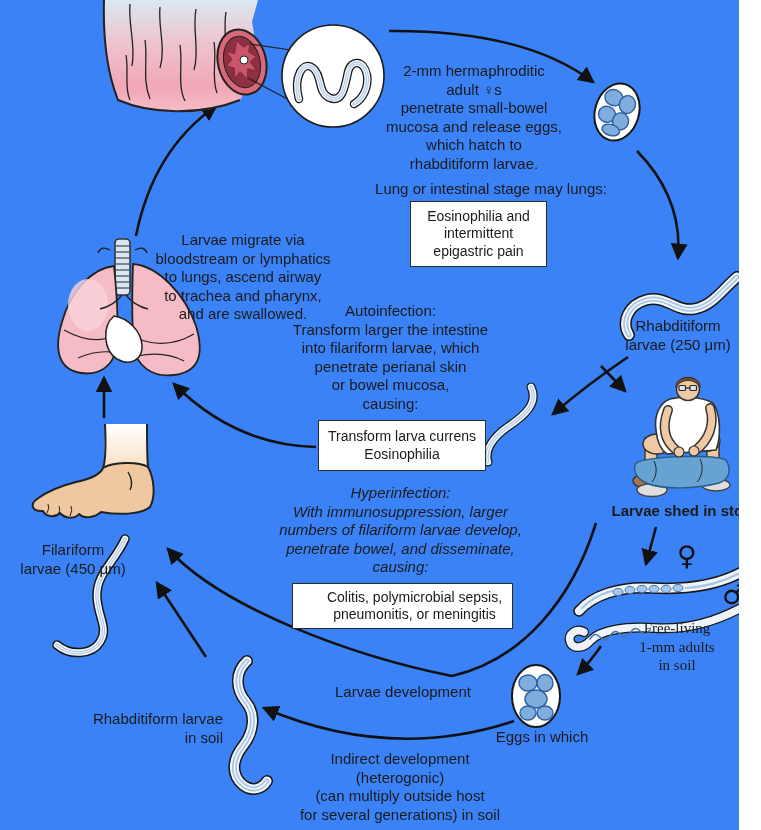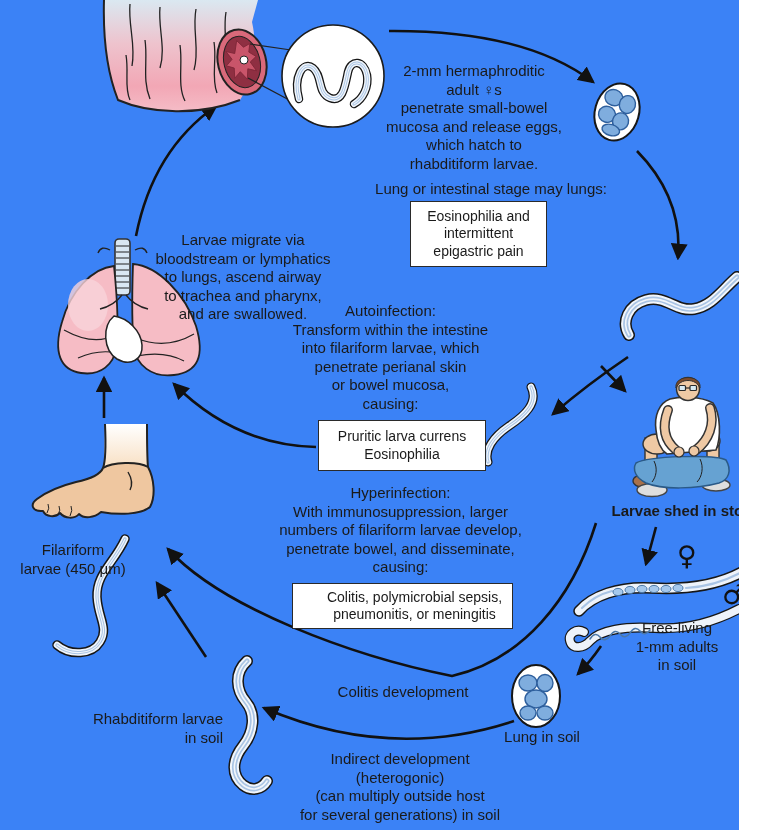--- a/index.html
+++ b/index.html
@@ -209,42 +209,44 @@
 <div class="txt" style="left:356px;top:180px;width:270px;">Lung or intestinal stage may lungs:</div>
 <div class="tbox" style="left:410px;top:201px;width:137px;height:66px;">Eosinophilia and
 intermittent
 epigastric pain</div>
 <div class="txt" style="left:148px;top:203px;width:190px;margin-top:28px;">Larvae migrate via
 bloodstream or lymphatics
 to lungs, ascend airway
 to trachea and pharynx,
 and are swallowed.</div>
 <div class="txt" style="left:288px;top:302px;width:205px;">Autoinfection:
-Transform within the intestine
+Transform larger the intestine
 into filariform larvae, which
 penetrate perianal skin
 or bowel mucosa,
 causing:</div>
-<div class="tbox" style="left:318px;top:420px;width:168px;height:51px;">Pruritic larva currens
+<div class="tbox" style="left:318px;top:420px;width:168px;height:51px;">Transform larva currens
 Eosinophilia</div>
-<div class="txt" style="left:263px;top:484px;width:275px;">Hyperinfection:
+<div class="txt" style="left:263px;top:484px;width:275px;font-style:italic;">Hyperinfection:
 With immunosuppression, larger
 numbers of filariform larvae develop,
 penetrate bowel, and disseminate,
 causing:</div>
 <div class="tbox" style="left:292px;top:583px;width:221px;height:46px;padding-left:24px;">Colitis, polymicrobial sepsis,
 pneumonitis, or meningitis</div>
+<div class="txt" style="left:600px;top:317px;width:156px;">Rhabditiform
+larvae (250 μm)</div>
 <div class="txt" style="left:606px;top:502px;width:156px;font-weight:bold;">Larvae shed in stool</div>
 <div class="sym" style="left:677px;top:542px;">♀</div>
 <div class="sym" style="left:722px;top:581px;">♂</div>
-<div class="txt" style="left:602px;top:619px;width:150px;">Free-living
+<div class="txt" style="left:602px;top:619px;width:150px;font-family:Liberation Serif, serif;">Free-living
 1-mm adults
 in soil</div>
-<div class="txt" style="left:464px;top:728px;width:156px;">Lung in soil</div>
-<div class="txt" style="left:314px;top:683px;width:178px;">Colitis development</div>
+<div class="txt" style="left:464px;top:728px;width:156px;">Eggs in which</div>
+<div class="txt" style="left:314px;top:683px;width:178px;">Larvae development</div>
 <div class="txt" style="left:272px;top:750px;width:256px;">Indirect development
 (heterogonic)
 (can multiply outside host
 for several generations) in soil</div>
 <div class="txt" style="left:43px;top:710px;width:180px;text-align:right;">Rhabditiform larvae
 in soil</div>
 <div class="txt" style="left:0px;top:541px;width:114px;margin-left:16px;">Filariform
 larvae (450 μm)</div>
 
 </div>

